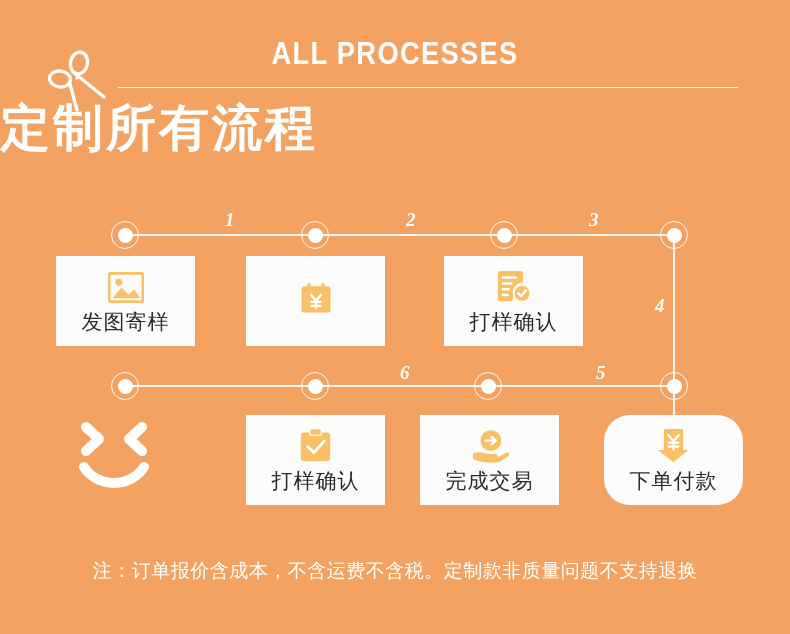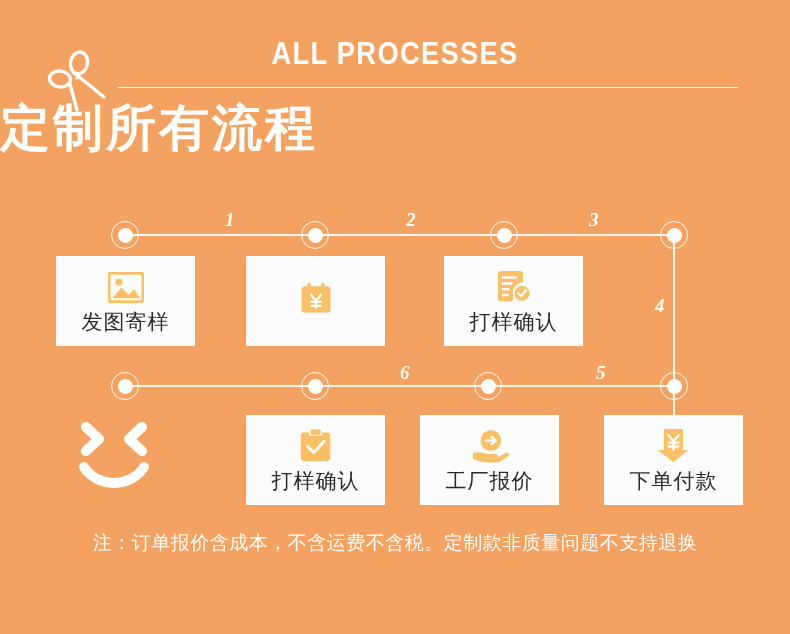--- a/index.html
+++ b/index.html
@@ -103,21 +103,21 @@
     font-weight: 500;
     letter-spacing: 1px;
     line-height: 24px;
   }
 
   
   #smiley { position: absolute; left: 68px; top: 415px; width: 100px; height: 95px; }
 
   
   #footnote {
-    position: absolute; left: 0; top: 530px; width: 790px;
+    position: absolute; left: 0; top: 558px; width: 790px;
     text-align: center;
     color: #FFFFFF;
     font-size: 19px;
     font-weight: 500;
     letter-spacing: 0.5px;
   }
 </style>
 </head>
 <body>
 
@@ -221,24 +221,24 @@
   <div class="card" style="left:420px; top:415px;">
     <div class="card-icon">
       <svg viewBox="0 0 42 38" width="38" height="34">
         <circle cx="22" cy="13" r="11.5" fill="#F9C067"></circle>
         <path d="M16 13 L27 13 M23 9 L27.5 13 L23 17" fill="none" stroke="#FFFFFF" stroke-width="2.6" stroke-linecap="round" stroke-linejoin="round"></path>
         <path d="M2 27 C8 25 13 26 18 28 L27 28 a2.6 2.6 0 0 1 0 5.2 L16 33.2
                  C21 34 28 33 33 30 L39 26.5 a2.4 2.4 0 0 1 2.4 4.1 L31 37
                  C25 38.4 11 38 2 33.5 Z" fill="#F9C067"></path>
       </svg>
     </div>
-    <div class="card-label">工厂报价</div>
-  </div>
-
-  <div class="card" style="left:604px; top:415px;">
+    <div class="card-label">完成交易</div>
+  </div>
+
+  <div class="card" style="left:604px; top:415px;border-radius:26px;">
     <div class="card-icon">
       <svg viewBox="0 0 40 40" width="35" height="35">
         <path d="M9 2 a3 3 0 0 1 3-3 h16 a3 3 0 0 1 3 3 v22 h6 L20 38 L2 24 h7 Z" fill="#F9C067"></path>
         <g stroke="#FFFFFF" stroke-width="2.6" stroke-linecap="round" fill="none">
           <path d="M14 7 L20 14 L26 7"></path>
           <path d="M14.5 15.5 L25.5 15.5"></path>
           <path d="M14.5 20 L25.5 20"></path>
           <path d="M20 14 L20 23.5"></path>
         </g>
       </svg>

